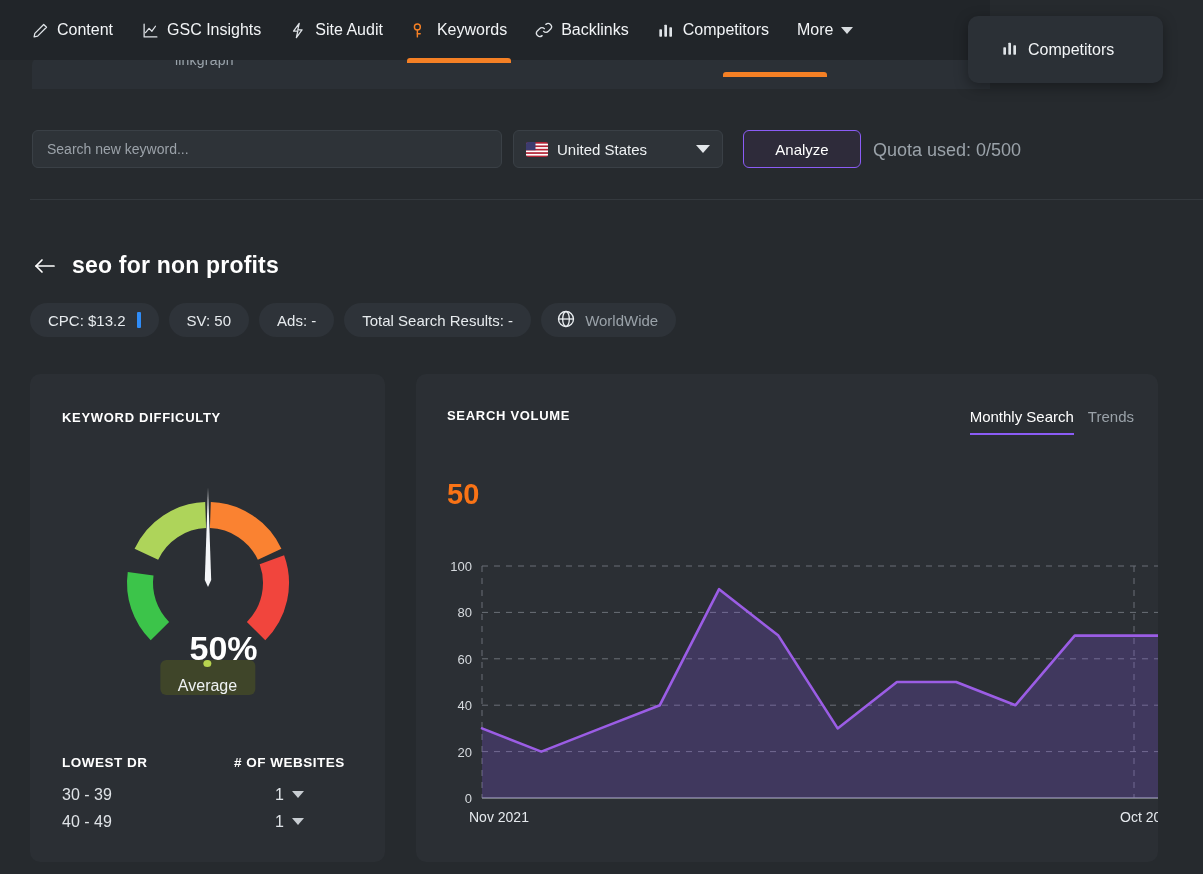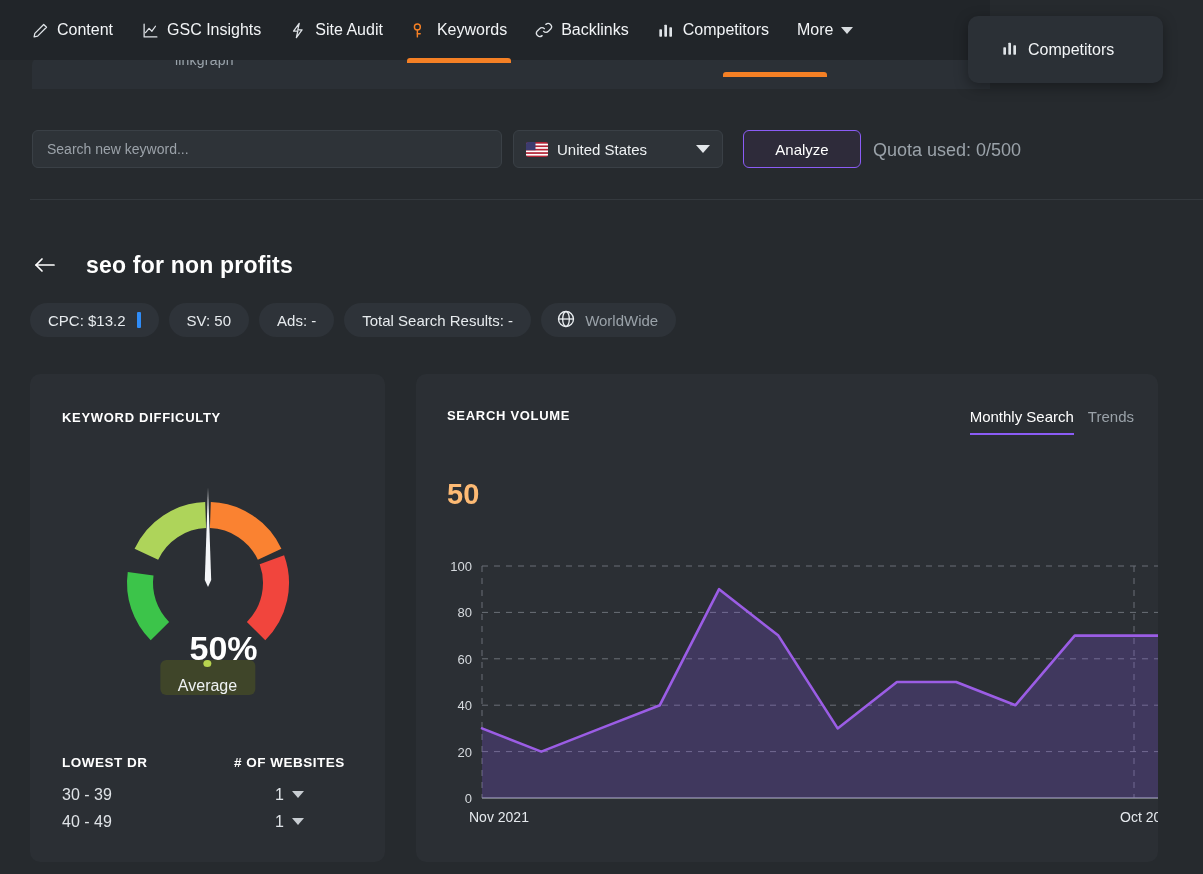--- a/index.html
+++ b/index.html
@@ -70,21 +70,21 @@
   .analyze-btn {
     position:absolute; left:743px; top:8px; width:118px; height:38px;
     background:#2e2b3a; border:1px solid #8b5cf6; border-radius:6px;
     color:#ffffff; font-size:15px; cursor:pointer; font-family:inherit;
   }
   .quota { position:absolute; left:873px; top:18px; color:#9aa2a9; font-size:18px; }
 
   .divider { position:absolute; left:30px; top:199px; width:1173px; height:1px; background:#34393e; }
 
   
-  .kw-head { position:absolute; left:32px; top:252px; display:flex; align-items:flex-start; gap:28px; }
+  .kw-head { position:absolute; left:32px; top:252px; display:flex; align-items:flex-end; gap:14px; }
   .back-arrow { width:26px; height:26px; display:flex; align-items:center; justify-content:center; cursor:pointer; }
   .kw-title { font-size:23px; font-weight:bold; color:#ffffff; letter-spacing:.2px; }
 
   .pills { position:absolute; left:30px; top:303px; display:flex; gap:10px; align-items:center; }
   .pill {
     height:34px; background:#2e3339; border-radius:18px; display:flex; align-items:center;
     padding:0 18px; color:#e7ebee; font-size:15px; gap:7px; white-space:nowrap;
   }
   .pill.globe { color:#9aa2a9; padding-left:15px; gap:9px; }
   .cpc-bar { display:inline-block; width:4px; height:16px; background:#2f8cf7; border-radius:1px; margin-left:4px; }
@@ -125,21 +125,21 @@
   .dr-head .c2 { width:135px; text-align:center; }
   .dr-row { display:flex; align-items:center; font-size:16px; color:#dfe3e7; height:27px; }
   .dr-row .c1 { width:160px; }
   .dr-row .c2 { width:135px; display:flex; align-items:center; justify-content:center; gap:8px; }
   .tri-dn { width:0;height:0;border-left:6px solid transparent;border-right:6px solid transparent;border-top:7px solid #c8cdd2; cursor:pointer; }
 
   
   .sv-tabs { position:absolute; right:24px; top:34px; display:flex; gap:14px; align-items:flex-start; }
   .sv-tab { font-size:15px; color:#9aa2a9; padding-bottom:8px; cursor:pointer; }
   .sv-tab.active { color:#ffffff; border-bottom:2px solid #8b5cf6; }
-  .sv-big { position:absolute; left:31px; top:104px; font-size:29px; font-weight:bold; color:#fdba74; }
+  .sv-big { position:absolute; left:31px; top:104px; font-size:29px; font-weight:bold; color:#f97316; }
 
   .chart-area { position:absolute; left:18px; top:180px; width:760px; height:290px; }
   .chart-area svg { display:block; overflow:visible; }
   .axis-lbl { fill:#d6dade; font-size:13px; font-family:"Liberation Sans", sans-serif; }
   .xaxis-lbl { fill:#e6eaee; font-size:14px; font-family:"Liberation Sans", sans-serif; }
 </style>
 </head>
 <body>
 
 <div id="root">

